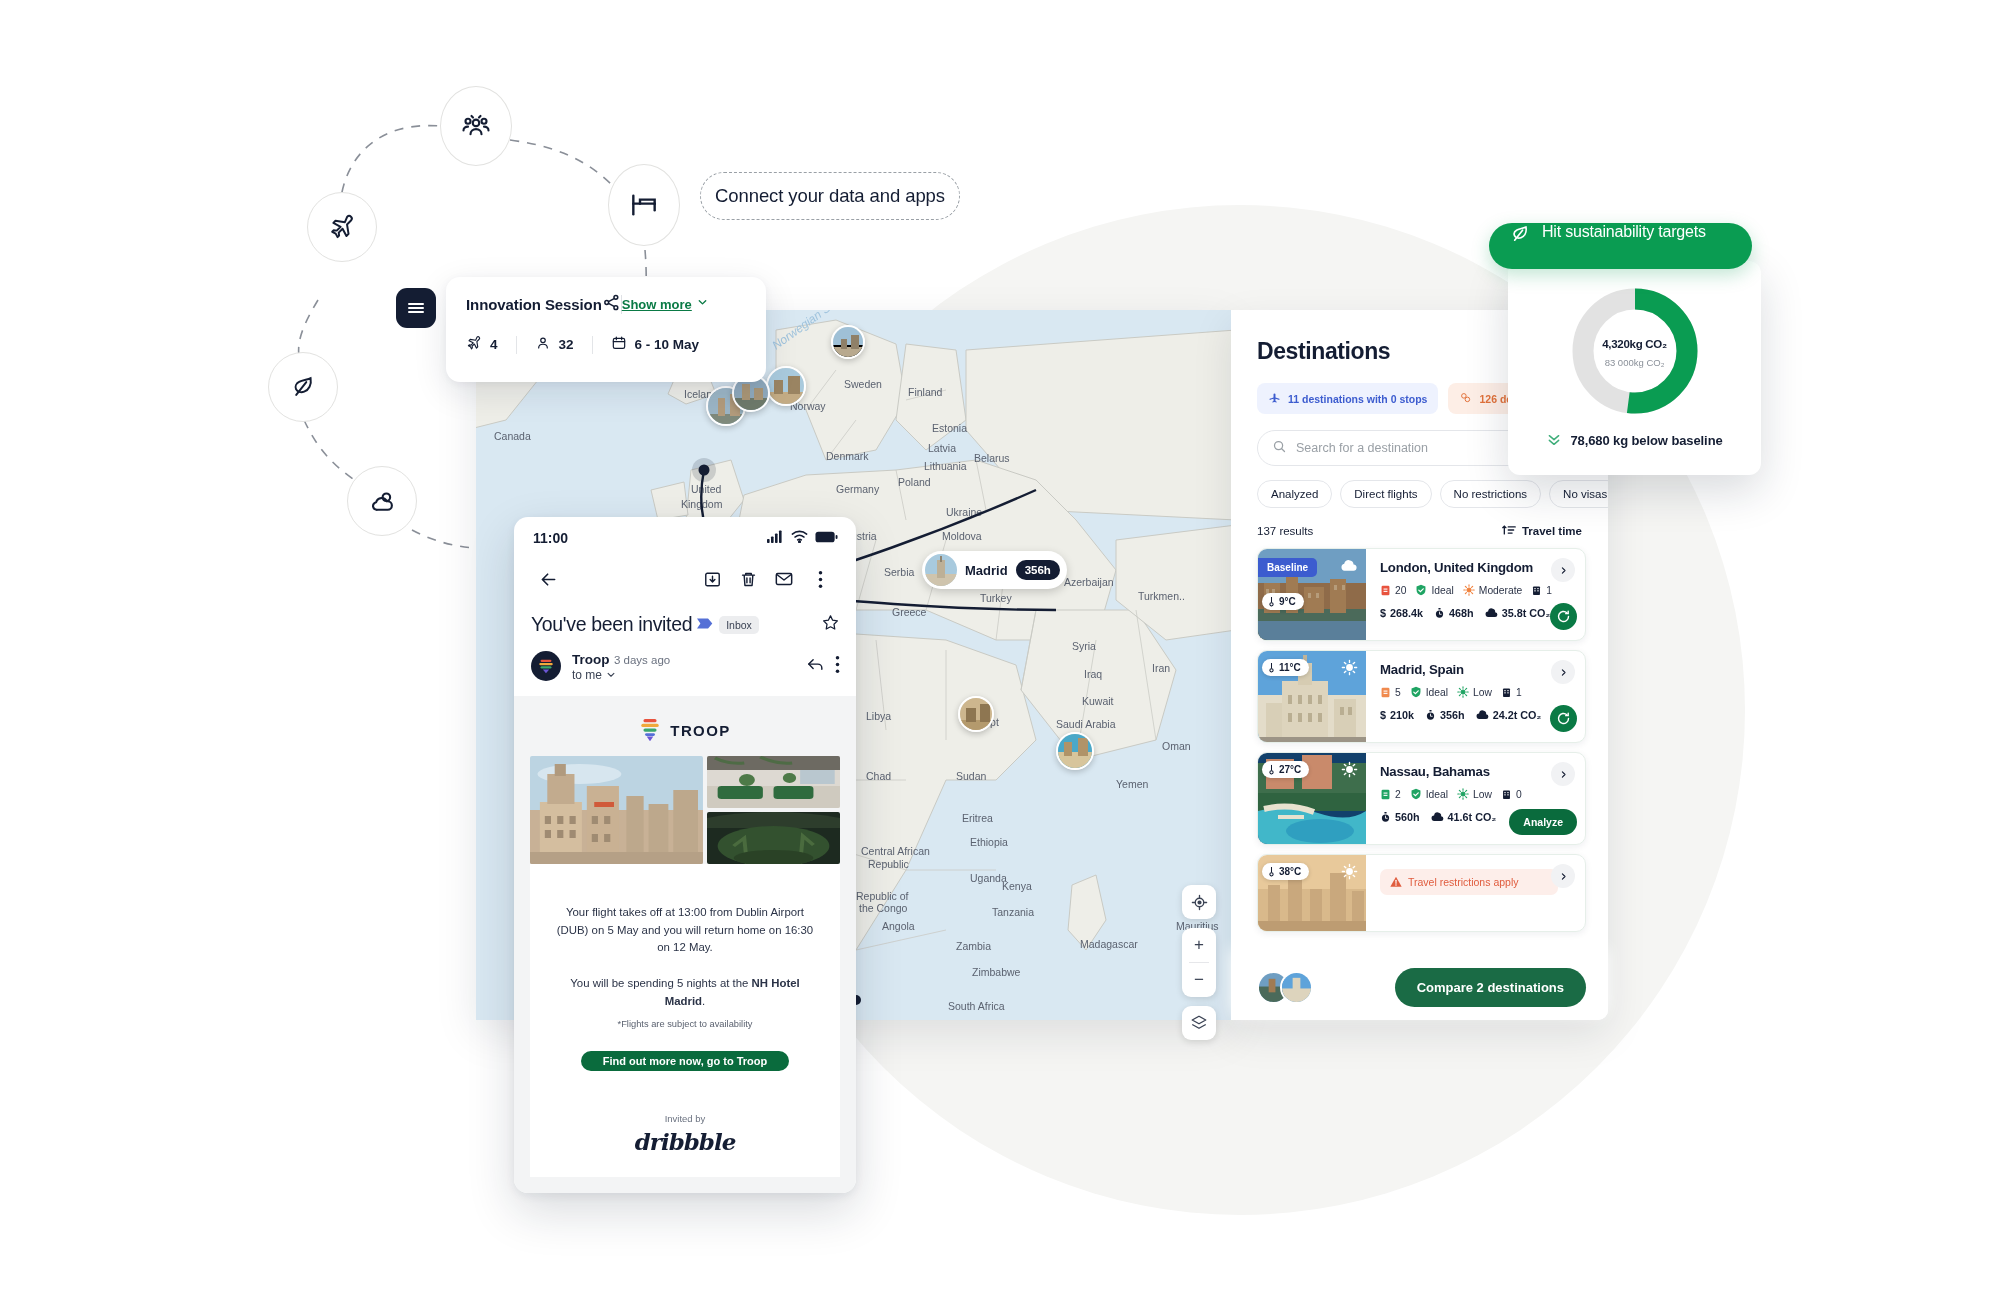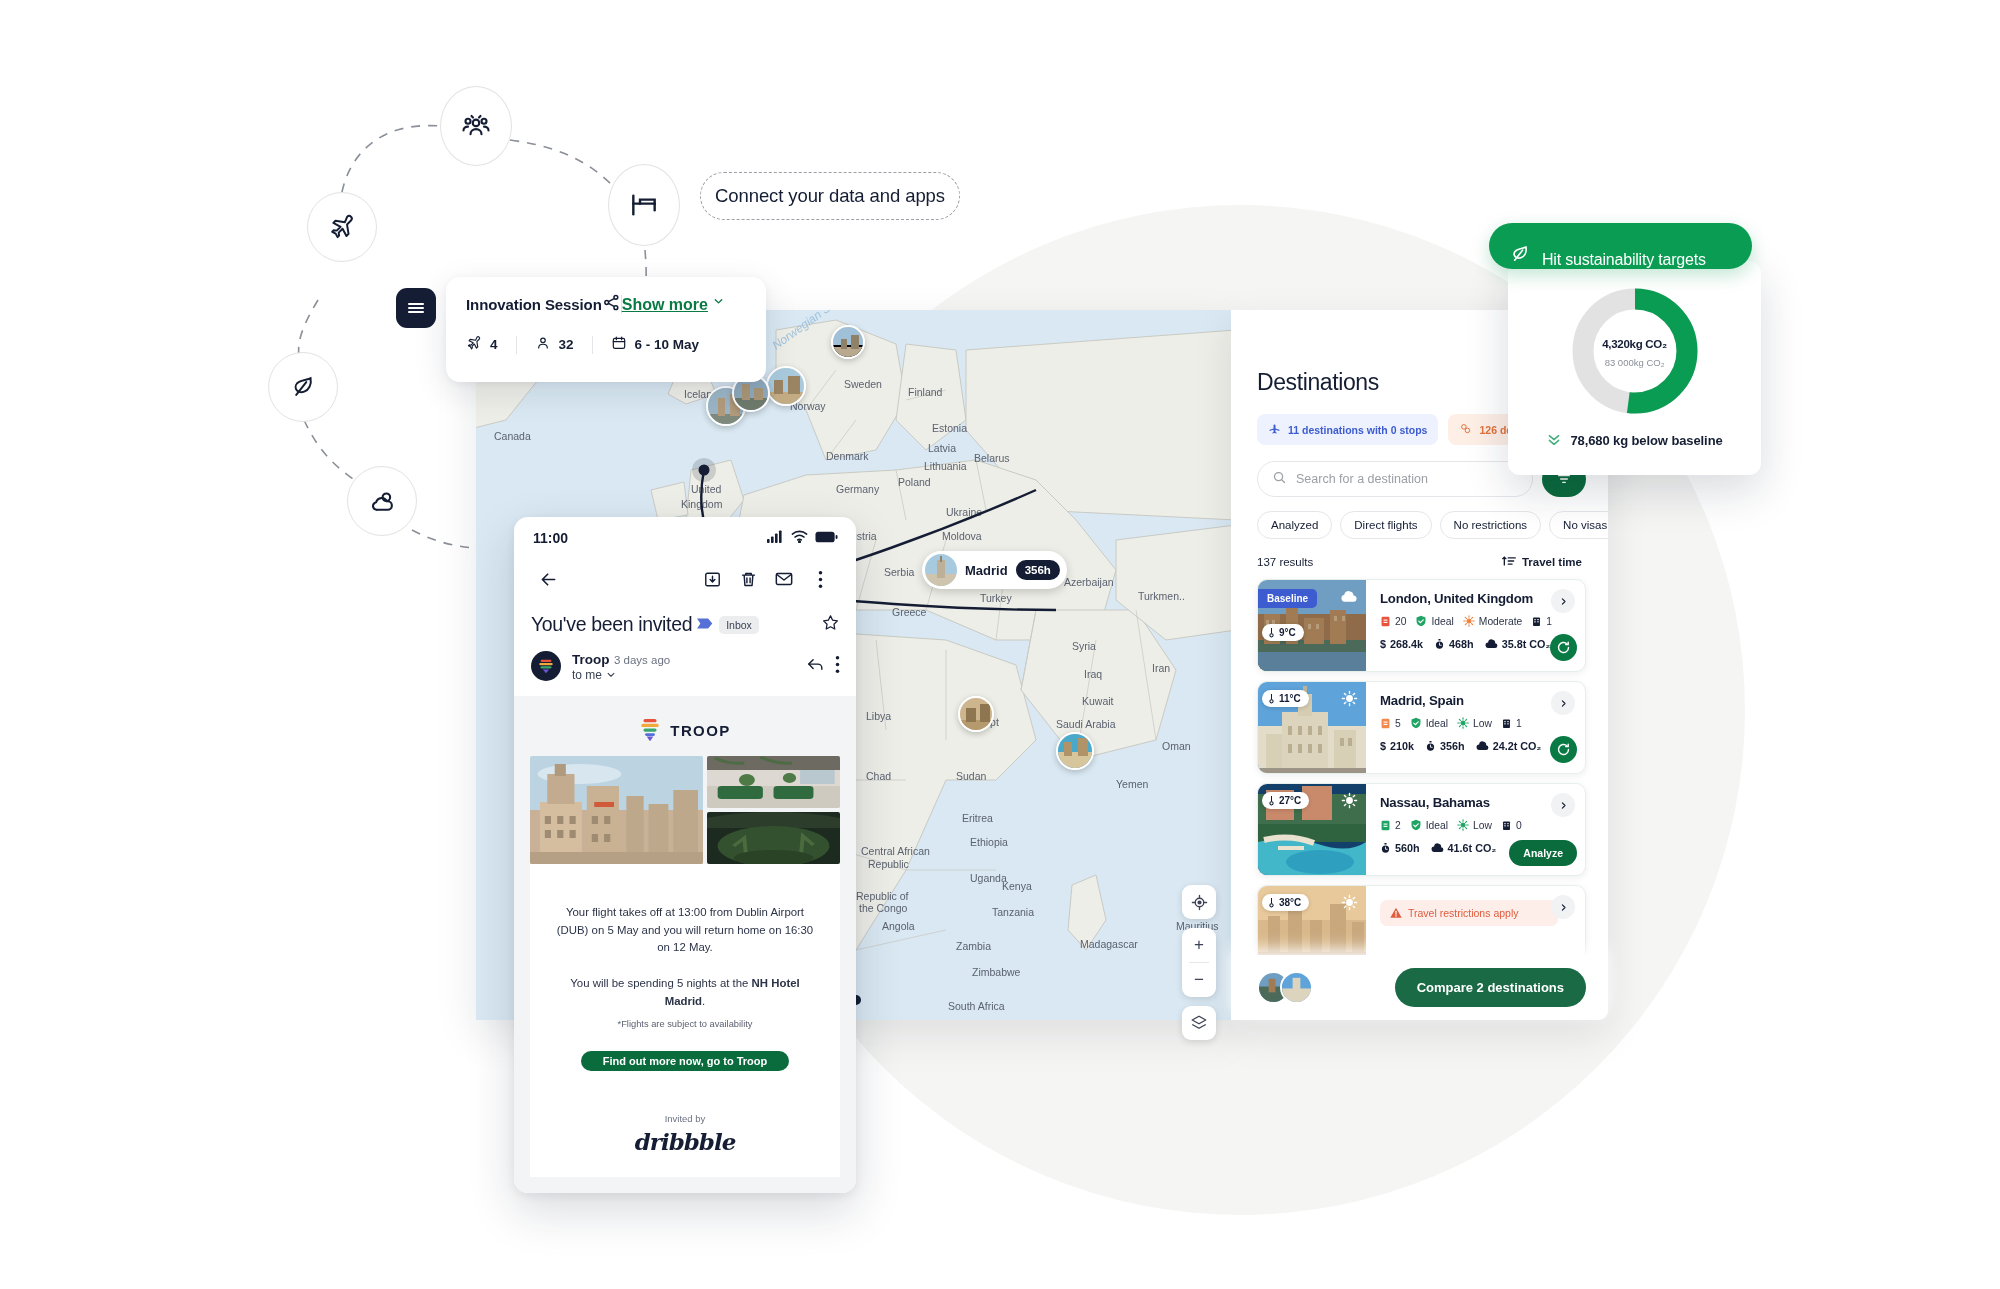--- a/index.html
+++ b/index.html
@@ -38,21 +38,21 @@
   #trip-card{
     position:absolute; left:446px; top:277px; width:320px; height:105px;
     background:#fff; border-radius:14px; z-index:6;
     box-shadow:0 10px 34px rgba(20,29,51,.11), 0 2px 8px rgba(20,29,51,.05);
     padding:16px 20px 0 20px;
   }
   #trip-card .row1{ display:flex; align-items:center; gap:0; }
   #trip-card .title{ font-size:15px; font-weight:600; letter-spacing:-.1px; }
   #trip-card .vdiv{ width:1px; height:19px; background:#dfe1e5; }
   #trip-card .showmore{
-    font-size:16px; color:#0a7a45; font-weight:600; text-decoration:underline;
+    font-size:13px; color:#0a7a45; font-weight:600; text-decoration:underline;
     display:flex; align-items:flex-start; gap:5px; cursor:pointer;
   }
   #trip-card .row2{ display:flex; align-items:center; margin-top:19px; font-size:13.5px; font-weight:600;}
   #trip-card .stat{ display:flex; align-items:center; gap:8px; }
   #trip-card .sdiv{ width:1px; height:18px; background:#e3e5e8; margin:0 18px; }
 
   #hamburger{
     position:absolute; left:396px; top:288px; width:40px; height:40px;
     background:#141d33; border-radius:11px; z-index:7;
     display:flex; align-items:center; justify-content:center;
@@ -142,21 +142,21 @@
   .mail-foot .inv{ font-size:9.5px; color:#6b7280;}
   .mail-foot .drib{ font-size:23px; font-family:"DejaVu Serif", serif; font-style:italic;
                     font-weight:700; margin-top:4px; letter-spacing:-1px;}
 
   
   #dest-panel{
     position:absolute; left:1231px; top:310px; width:377px; height:710px;
     background:#fff; border-radius:0 10px 10px 0; z-index:5; overflow:hidden;
     box-shadow:0 14px 40px rgba(20,29,51,.10);
   }
-  #dest-panel h2{ font-size:23px; font-weight:400; letter-spacing:-.4px; padding:28px 0 0 26px;margin-top:31px;}
+  #dest-panel h2{ font-size:23px; font-weight:700; letter-spacing:-.4px; padding:28px 0 0 26px;}
   .stat-chips{ display:flex; gap:10px; padding:18px 0 0 26px;}
   .stat-chip{ display:flex; align-items:center; gap:7px; border-radius:8px;
               font-size:10.5px; font-weight:600; padding:8px 11px; white-space:nowrap;}
   .chip-blue{ background:#eef2fe; color:#3c5ccf;}
   .chip-orange{ background:#fdeee6; color:#e1713a;}
   .search-row{ display:flex; align-items:center; gap:9px; padding:16px 22px 0 26px;}
   .search-box{
     flex:1; height:36px; border:1px solid #e4e6ea; border-radius:19px;
     display:flex; align-items:center; gap:9px; padding:0 14px;
     font-size:12.5px; color:#9aa0a6;
@@ -205,21 +205,21 @@
   .av-stack{ display:flex; }
   .av-stack .av{ width:33px;height:33px;border-radius:50%;border:2px solid #fff; overflow:hidden;}
   .av-stack .av:nth-child(2){ margin-left:-10px;}
   #compare-btn{ margin-left:auto; background:#1a6b45; color:#fff; border:none;
     border-radius:20px; padding:12px 22px; font-size:13px; font-weight:600; cursor:pointer;}
 
   
   #sust-pill{
     position:absolute; left:1489px; top:223px; width:263px; height:46px;
     background:#0a9c52; border-radius:23px; z-index:20;
-    display:flex; align-items:flex-end; gap:11px; padding:0 20px; color:#fff;
+    display:flex; align-items:flex-start; gap:11px; padding:0 20px; color:#fff;
     font-size:16px; font-weight:500; letter-spacing:-.2px;
     box-shadow:0 6px 18px rgba(10,156,82,.25);
   }
   #sust-card{
     position:absolute; left:1508px; top:261px; width:253px; height:214px;
     background:#fff; border-radius:12px; z-index:19;
     box-shadow:0 16px 44px rgba(20,29,51,.16);
     display:flex; flex-direction:column; align-items:center;
   }
   #donut{ position:relative; width:128px; height:128px; margin-top:26px;}

